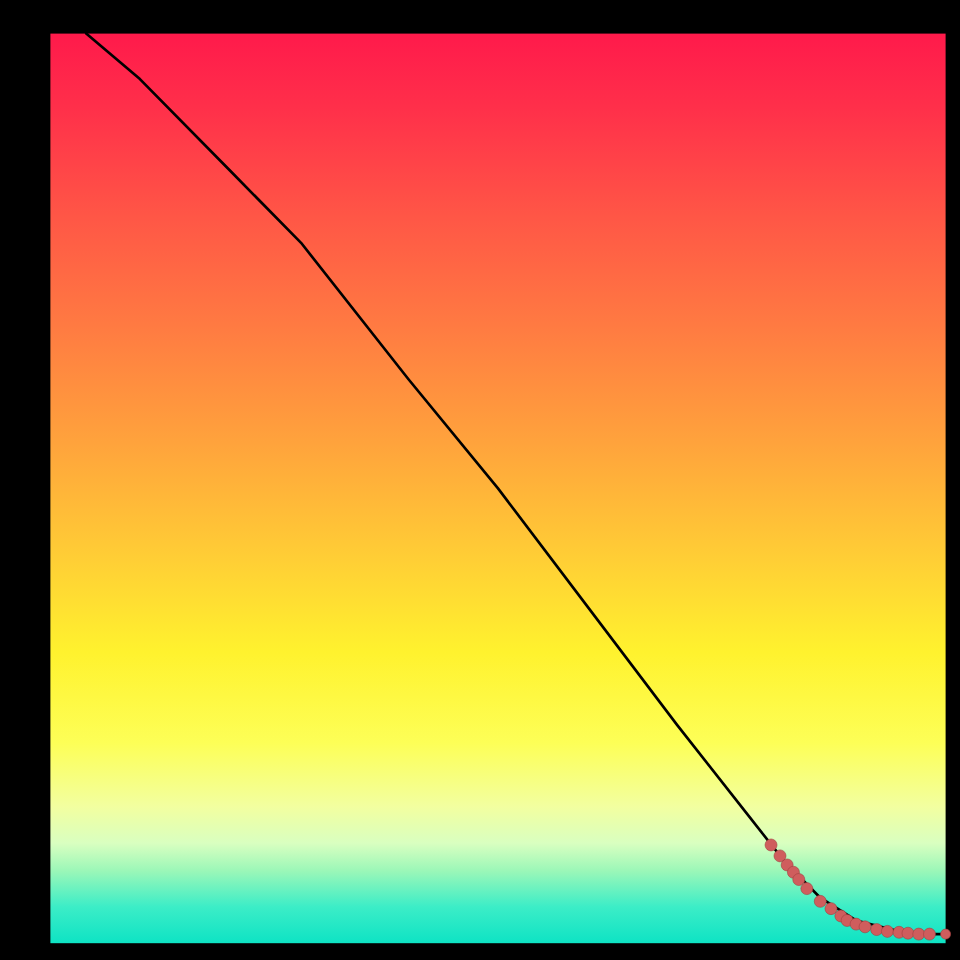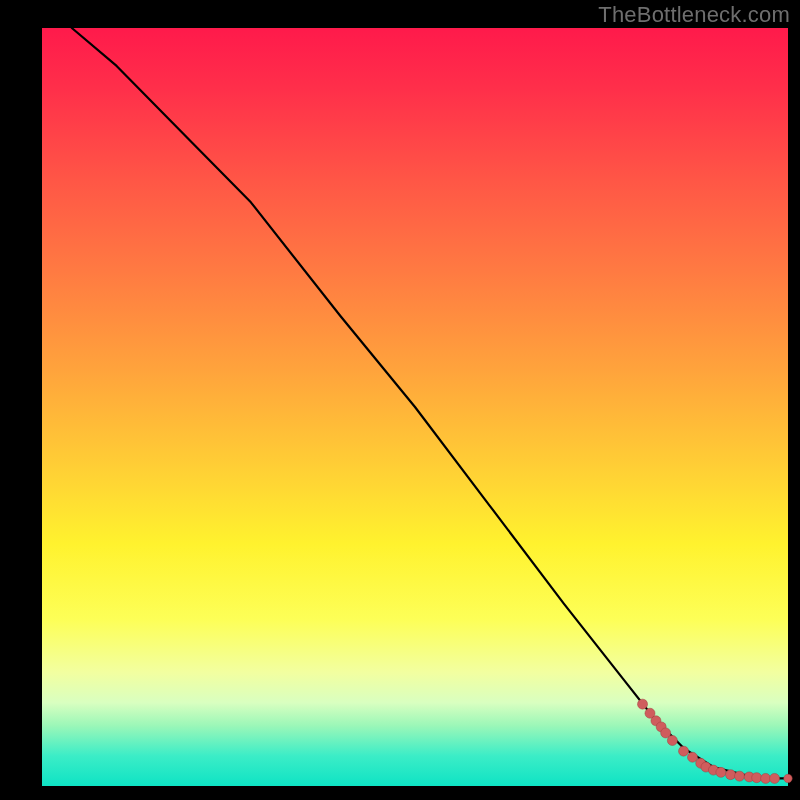--- a/index.html
+++ b/index.html
@@ -59,21 +59,20 @@
     inset: 0;
     width: 100%;
     height: 100%;
     overflow: visible;
   }
 </style>
 </head>
 <body>
 
 <div class="outer">
-  <div class="watermark">TheBottleneck.com</div>
 
   <div class="plot-wrap">
     <div class="plot-gradient"></div>
     <svg class="plot-svg" viewBox="0 0 746 758" preserveAspectRatio="none">
       <path id="curve-path" fill="none" stroke="#000000" stroke-width="2.2" stroke-linejoin="round" stroke-linecap="round" d="M29.84 0.00 L74.60 37.90 L149.20 113.70 L208.88 174.34 L298.40 288.04 L373.00 379.00 L447.60 477.54 L522.20 576.08 L581.88 651.88 L611.72 689.78 L641.56 720.10 L671.40 739.05 L701.24 746.63 L723.62 750.42 L746.00 750.42"></path>
       <g id="points-group">
           <circle cx="600.53" cy="676.14" r="5" fill="#cf5d5d" stroke="#a23f3f" stroke-width="0.5"></circle>
           <circle cx="607.99" cy="685.23" r="5" fill="#cf5d5d" stroke="#a23f3f" stroke-width="0.5"></circle>
           <circle cx="613.96" cy="692.81" r="5" fill="#cf5d5d" stroke="#a23f3f" stroke-width="0.5"></circle>
           <circle cx="619.18" cy="698.88" r="5" fill="#cf5d5d" stroke="#a23f3f" stroke-width="0.5"></circle>

